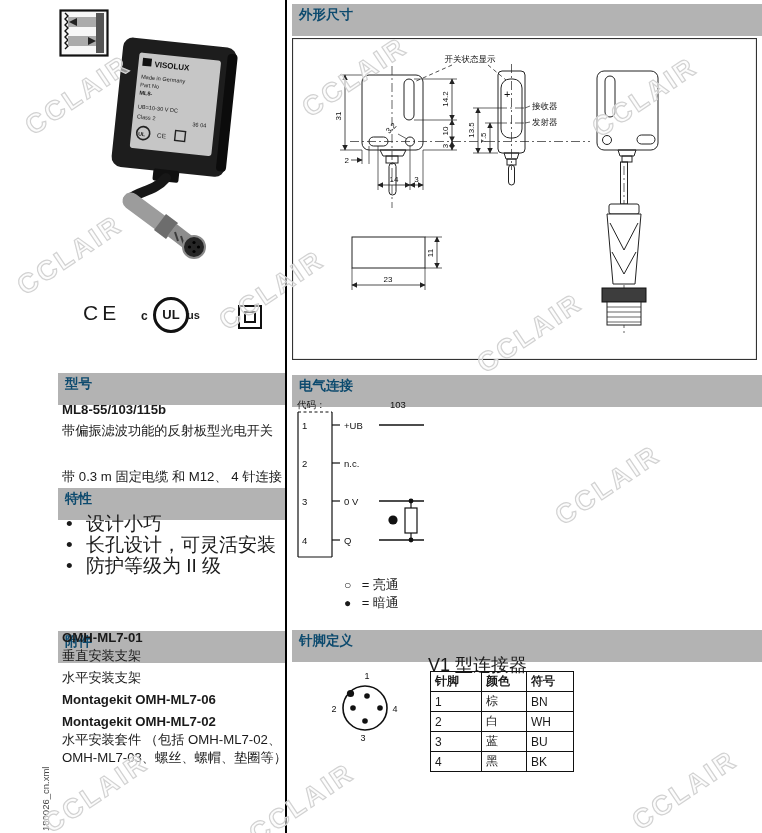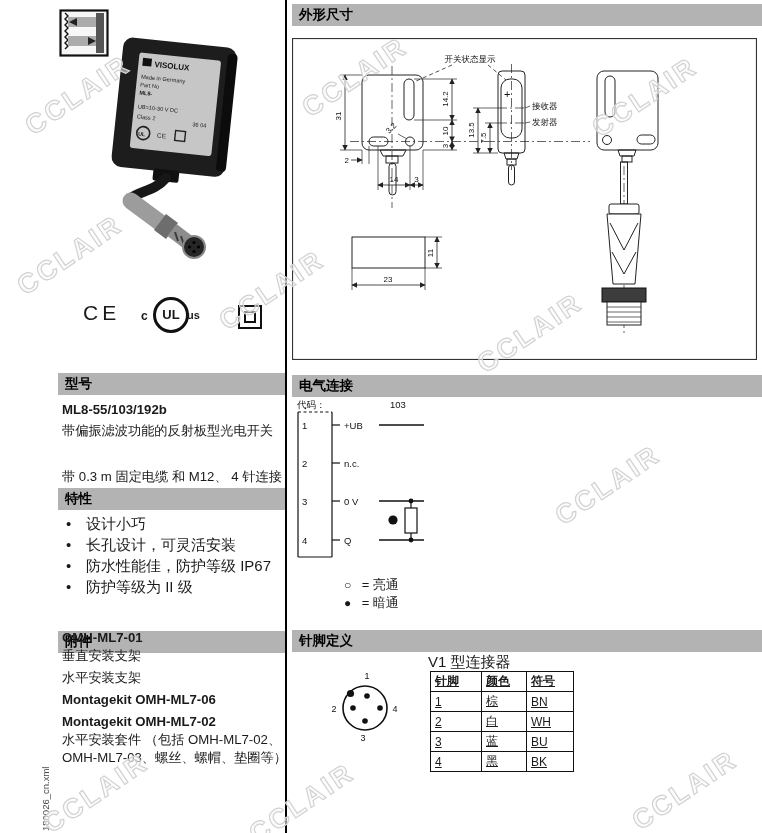--- a/index.html
+++ b/index.html
@@ -3,28 +3,28 @@
 <meta charset="utf-8">
 <style>
   html,body{margin:0;padding:0;}
   body{
     width:762px;height:833px;position:relative;overflow:hidden;
     background:#ffffff;color:#1a1a1a;
     font-family:"Liberation Sans","DejaVu Sans",sans-serif;
   }
   .abs{position:absolute;}
   .bar{
-    position:absolute;height:22px;background:#b3b3b3;color:#000000;
+    position:absolute;height:32px;background:#b3b3b3;color:#0c4a6e;
     font-weight:bold;font-size:13.5px;line-height:22px;padding-left:7px;
     box-sizing:border-box;
   }
   .divider{position:absolute;left:285px;top:0;width:2px;height:833px;background:#000;}
   .txt{font-size:13.2px;line-height:19px;}
   .bold{font-weight:bold;}
-  ul.feat{list-style:none;margin:0;padding:0;font-size:15px;}
+  ul.feat{list-style:none;margin:0;padding:0;font-size:19px;}
   ul.feat li{line-height:21px;padding-left:24px;position:relative;}
   ul.feat li::before{content:"\2022";position:absolute;left:4px;}
   .acc{margin-bottom:4px;width:225px;}
   .acc .code{font-weight:bold;font-size:13.2px;line-height:18px;}
   .acc .desc{font-size:13.2px;line-height:18px;}
   .legend-row{font-size:13px;line-height:17px;}
   .legend-row .sym{display:inline-block;width:14px;font-size:12px;}
   table.pins{border-collapse:collapse;font-size:12px;}
   table.pins th,table.pins td{
     border:1px solid #111;padding:1px 4px;text-align:left;
@@ -111,29 +111,28 @@
   <div class="abs" style="left:141px;top:297px;width:62px;height:36px;">
     <span class="abs" style="left:0;top:12px;font-size:12px;font-weight:bold;">c</span>
     <span class="ul-circle">UL</span>
     <span class="abs" style="left:46px;top:12px;font-size:11px;font-weight:bold;">us</span>
   </div>
   <div class="sq-outer" style="left:238px;top:305px;">
     <div class="sq-inner"></div>
   </div>
 
   <div class="bar" style="left:58px;top:373px;width:227px;">型号</div>
-  <div class="abs txt bold" style="left:62px;top:400px;">ML8-55/103/192b</div>
+  <div class="abs txt bold" style="left:62px;top:400px;">ML8-55/103/115b</div>
   <div class="abs txt" style="left:62px;top:421px;width:222px;">带偏振滤波功能的反射板型光电开关</div>
   <div class="abs txt" style="left:62px;top:439px;width:222px;margin-top:28px;">带 0.3 m 固定电缆 和 M12、 4 针连接头</div>
 
   <div class="bar" style="left:58px;top:488px;width:227px;">特性</div>
   <ul class="feat abs" style="left:62px;top:513px;width:222px;">
     <li>设计小巧</li>
     <li>长孔设计，可灵活安装</li>
-    <li>防水性能佳，防护等级 IP67</li>
     <li>防护等级为 II 级</li>
   </ul>
 
   <div class="bar" style="left:58px;top:603px;width:227px;margin-top:28px;">附件</div>
   <div class="abs" style="left:62px;top:629px;">
     <div class="acc">
       <div class="code">OMH-ML7-01</div>
       <div class="desc">垂直安装支架</div>
     </div>
     <div class="acc">
@@ -316,23 +315,23 @@
     <circle cx="45" cy="28" r="2.8" fill="#111"></circle>
     <circle cx="31" cy="40" r="2.8" fill="#111"></circle>
     <circle cx="43" cy="53" r="2.8" fill="#111"></circle>
     <circle cx="58" cy="40" r="2.8" fill="#111"></circle>
     <text x="45" y="11" font-size="9" fill="#111" text-anchor="middle">1</text>
     <text x="12" y="44" font-size="9" fill="#111" text-anchor="middle">2</text>
     <text x="41" y="73" font-size="9" fill="#111" text-anchor="middle">3</text>
     <text x="73" y="44" font-size="9" fill="#111" text-anchor="middle">4</text>
   </svg>
 
-  <div class="abs" style="left:428px;top:653px;font-size:15px;">V1 型连接器</div>
-
-  <table class="pins abs" style="left:430px;top:671px;text-decoration:underline;">
+  <div class="abs" style="left:428px;top:653px;font-size:18px;">V1 型连接器</div>
+
+  <table class="pins abs" style="left:430px;top:671px;">
     <tbody>
         <tr>
       <th class="c1">针脚</th>
       <th class="c2">颜色</th>
       <th class="c3">符号</th>
     </tr>
     <tr>
       <td>1</td>
       <td>棕</td>
       <td>BN</td>

